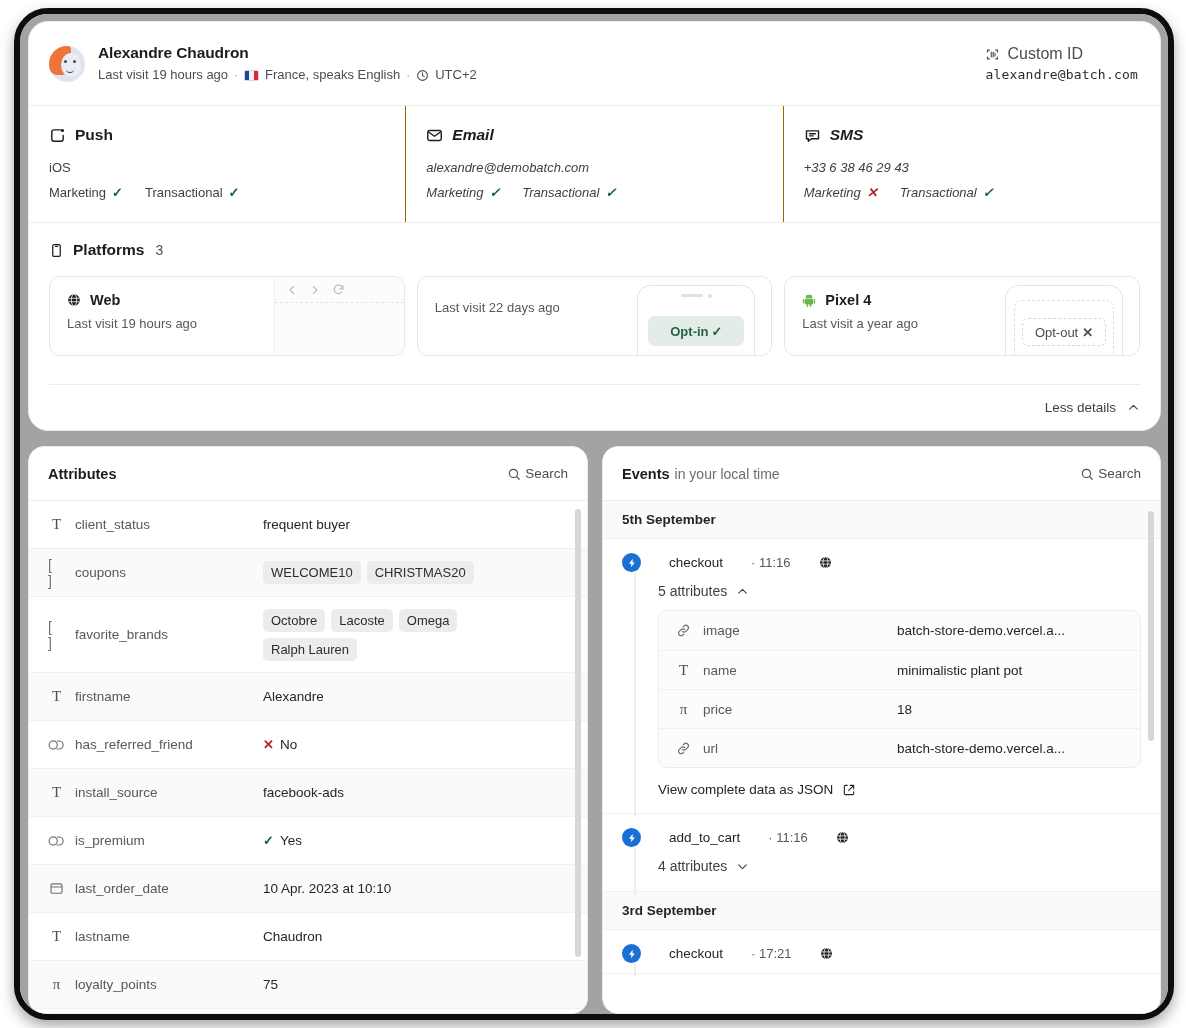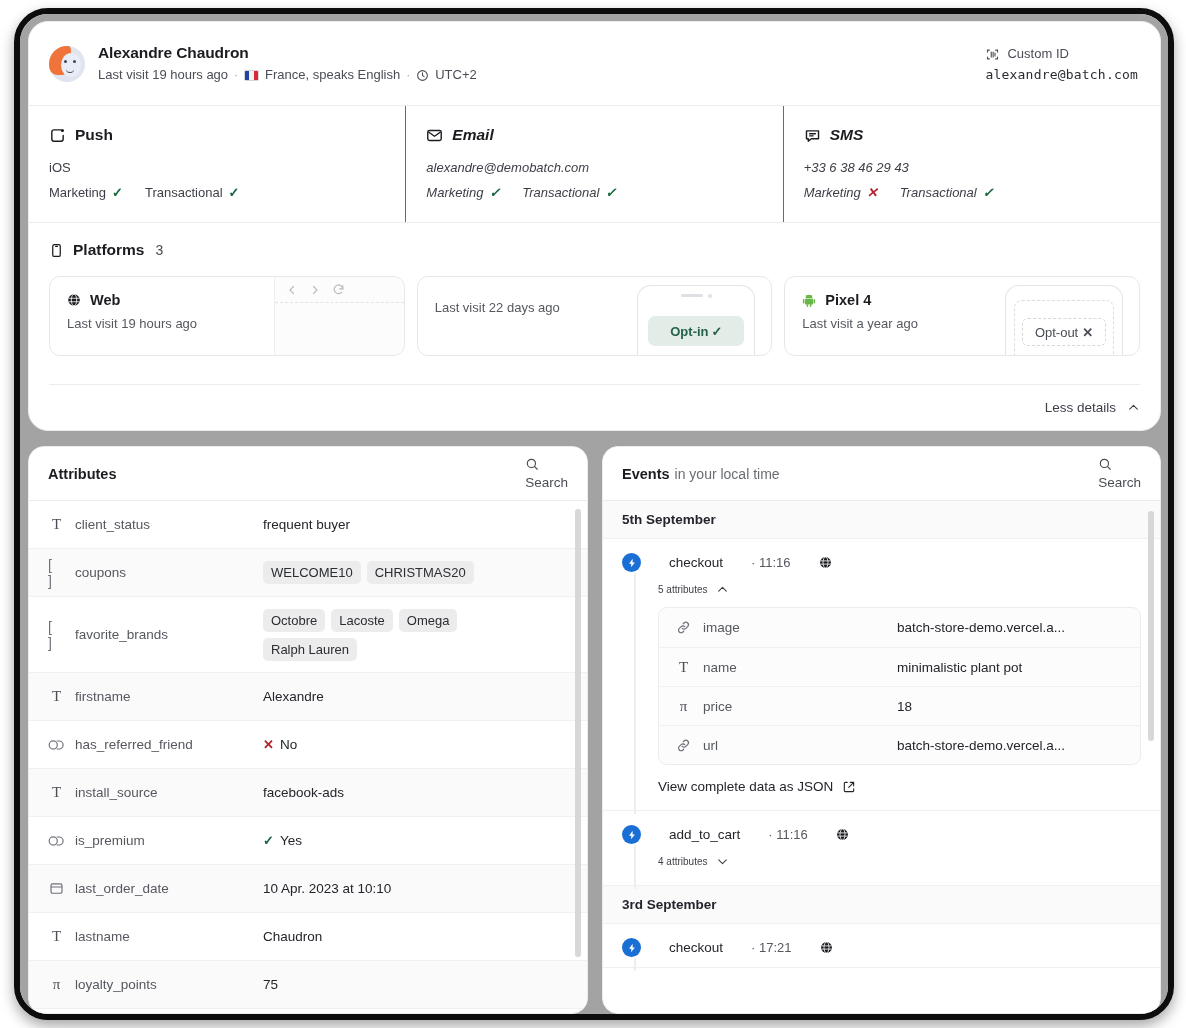--- a/index.html
+++ b/index.html
@@ -86,21 +86,21 @@
   }
   .flag i { position: absolute; top: 0; height: 100%; width: 33.34%; display:block; }
   .flag .b { left: 0; background: #2043a5; }
   .flag .w { left: 33.33%; background: #f3f3f4; }
   .flag .r { left: 66.66%; background: #d9283b; }
   .inline-ic { display: inline-flex; align-items: center; vertical-align: -2px; }
   .custom-id {
     margin-left: auto; text-align: left;
   }
   .cid-head {
-    font-size: 13px; color: #4b4d56;
+    font-size: 16px; color: #4b4d56;
     display: flex; align-items: center; gap: 7px; line-height: 18px;
   }
   .cid-val {
     margin-top: 4px;
     font-family: "DejaVu Sans Mono", monospace;
     font-size: 13px; color: #2a2c33; letter-spacing: .2px;
   }
 
   
   .channels { display: flex; height: 117px; border-bottom: 1px solid #ececee; }
@@ -212,22 +212,22 @@
   .panel.events { width: 559px; }
   .panel-head {
     height: 54px; padding: 0 19px 0 19px;
     display: flex; align-items: center;
     border-bottom: 1px solid #ececee;
     background: #fff;
   }
   .panel-title { font-size: 14.5px; font-weight: 700; color: #1b1c20; }
   .panel-title .sub { font-weight: 400; color: #6a6c74; margin-left: 5px; font-size: 14px;}
   .search-btn {
-    margin-left: auto; display: inline-flex; align-items: flex-start; gap: 4px;
-    font-size: 13.5px; color: #4b4d56; cursor: pointer; flex-direction: column;
+    margin-left: auto; display: inline-flex; align-items: flex-end; gap: 4px;
+    font-size: 13.5px; color: #4b4d56; cursor: pointer;
   }
   .panel-body { position: absolute; top: 54px; left: 0; right: 0; bottom: 0; overflow: hidden; }
 
   
   .attr-row {
     display: flex; align-items: center; min-height: 48px;
     border-bottom: 1px solid #f0f0f2;
     padding: 0 19px;
   }
   .attr-row.alt { background: #fafafb; }
@@ -261,21 +261,21 @@
   .ev-bolt {
     width: 19px; height: 19px; border-radius: 50%;
     background: #1a6fd4; color: #fff;
     display: inline-flex; align-items: center; justify-content: center;
     flex: 0 0 auto; font-size: 12px; line-height: 1;
   }
   .ev-name { font-size: 13.5px; color: #23252b; }
   .ev-time { font-size: 13px; color: #56585f; }
   .ev-src { display: inline-flex; align-items: center; color: #1b1c20; }
   .ev-toggle {
-    margin: 11px 0 0 36px; font-size: 10px; color: #3d3f47;
+    margin: 11px 0 0 36px; font-size: 14px; color: #3d3f47;
     display: inline-flex; align-items: center; gap: 9px; cursor: pointer;
   }
   .ev-table {
     margin: 10px 0 0 36px; border: 1px solid #ececee; border-radius: 9px;
     background: #fcfcfd; overflow: hidden;
   }
   .ev-trow {
     display: flex; align-items: center; height: 39px; padding: 0 16px;
   }
   .ev-trow + .ev-trow { border-top: 1px solid #f0f0f2; }

